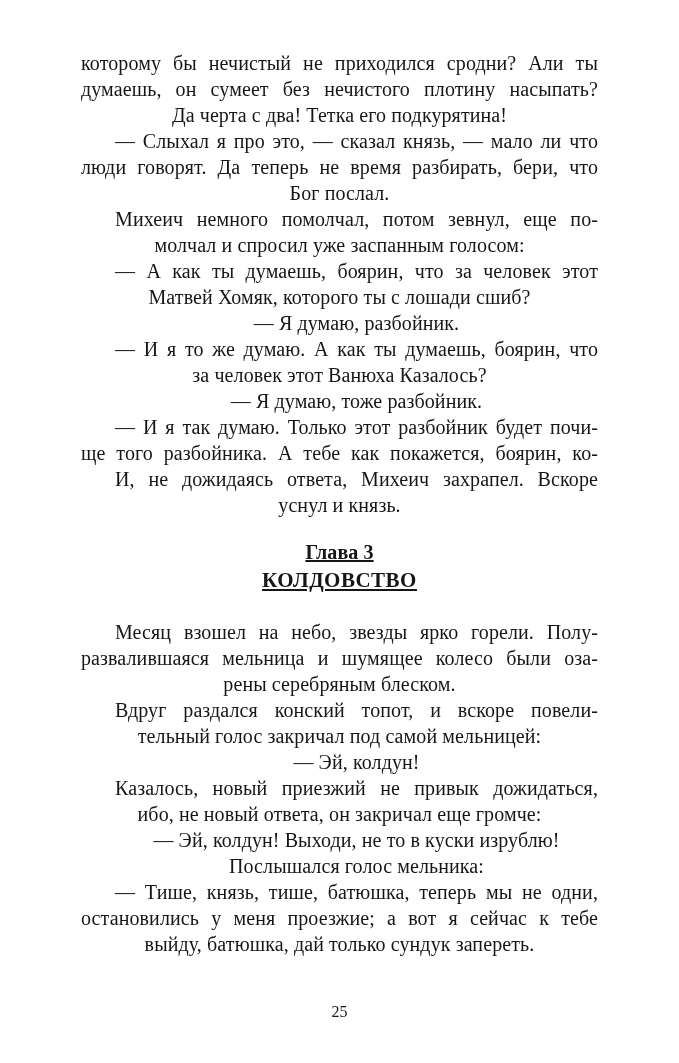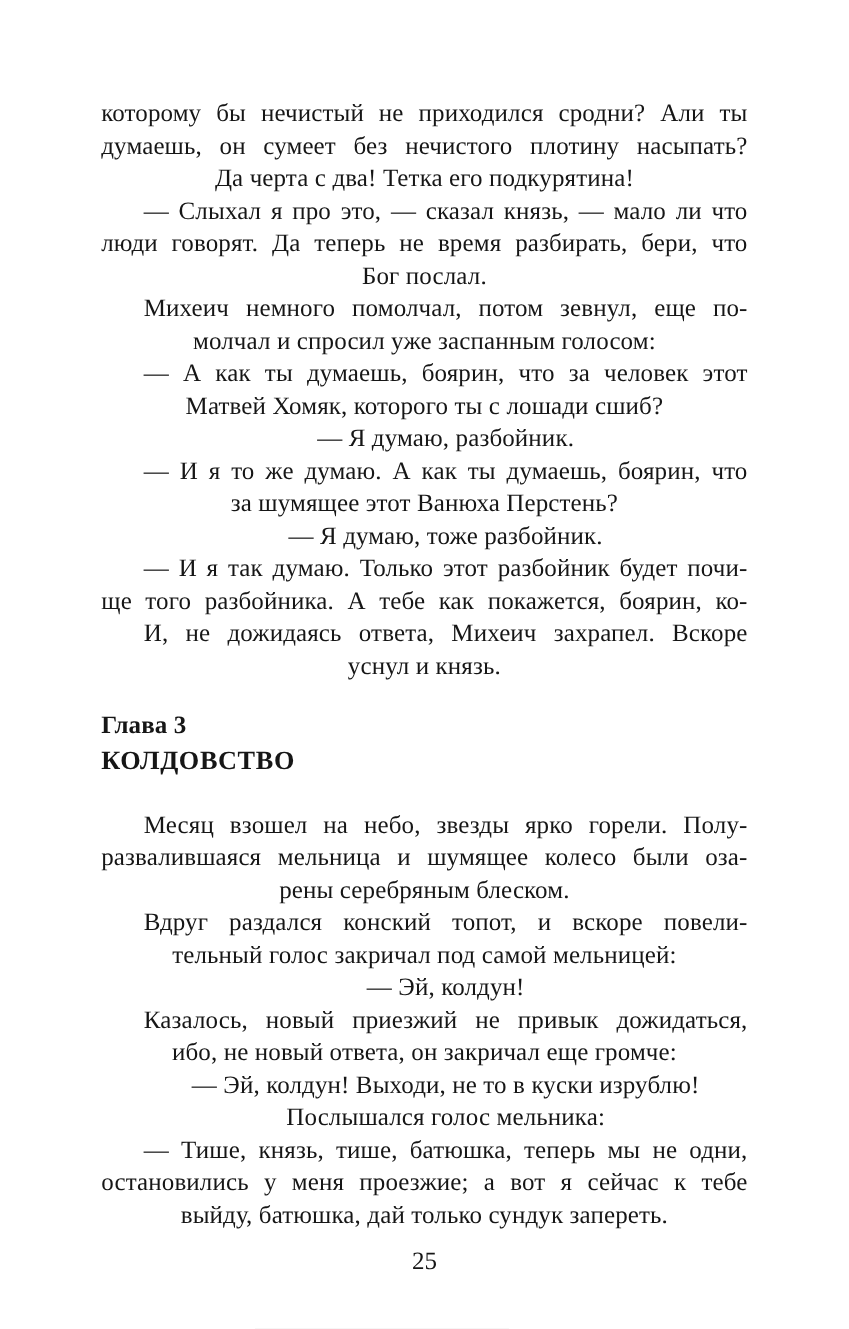--- a/index.html
+++ b/index.html
@@ -13,55 +13,57 @@
     height: 1063px;
     margin: 0 auto;
     background: #ffffff;
     font-family: "Liberation Serif", "DejaVu Serif", serif;
     color: #161616;
     overflow: hidden;
   }
   .text-block {
     width: 517px;
     margin: 0 auto;
-    padding-top: 78px;
+    padding-top: 50px;
     font-size: 20px;
     line-height: 26px;
     letter-spacing: 0.1px;
   }
   .paragraph { margin: 0; }
   .line { text-align: center; white-space: normal; }
   .line.just {
     text-align: justify;
     text-align-last: justify;
     -moz-text-align-last: justify;
   }
   .line.indent { text-indent: 34px; }
   .chapter {
+    text-align: center;
     margin-top: 21px;
     margin-bottom: 23px;
+    text-decoration: underline;
   }
   .chapter-kicker {
     font-weight: bold;
     font-size: 20px;
     line-height: 26px;
   }
   .chapter-title {
     font-weight: bold;
     font-size: 21px;
     line-height: 31px;
     letter-spacing: 0.5px;
   }
   .page-number {
     position: absolute;
     left: 0;
     right: 0;
     bottom: 42px;
     text-align: center;
-    font-size: 20px;
+    font-size: 16px;
     color: #161616;
   }
 </style>
 </head>
 <body>
 
 <div class="page">
   <main class="text-block" id="text-block">
       <div class="paragraph">
         <div class="line just">которому бы нечистый не приходился сродни? Али ты</div>
@@ -79,21 +81,21 @@
       </div>
       <div class="paragraph">
         <div class="line just indent">— А как ты думаешь, боярин, что за человек этот</div>
         <div class="line">Матвей Хомяк, которого ты с лошади сшиб?</div>
       </div>
       <div class="paragraph">
         <div class="line indent">— Я думаю, разбойник.</div>
       </div>
       <div class="paragraph">
         <div class="line just indent">— И я то же думаю. А как ты думаешь, боярин, что</div>
-        <div class="line">за шумящее этот Ванюха Перстень?</div>
+        <div class="line">за человек этот Ванюха Казалось?</div>
       </div>
       <div class="paragraph">
         <div class="line indent">— Я думаю, тоже разбойник.</div>
       </div>
       <div class="paragraph">
         <div class="line just indent">— И я так думаю. Только этот разбойник будет почи-</div>
         <div class="line just">ще того разбойника. А тебе как покажется, боярин, ко-</div>
       </div>
       <div class="paragraph">
         <div class="line just indent">И, не дожидаясь ответа, Михеич захрапел. Вскоре</div>

